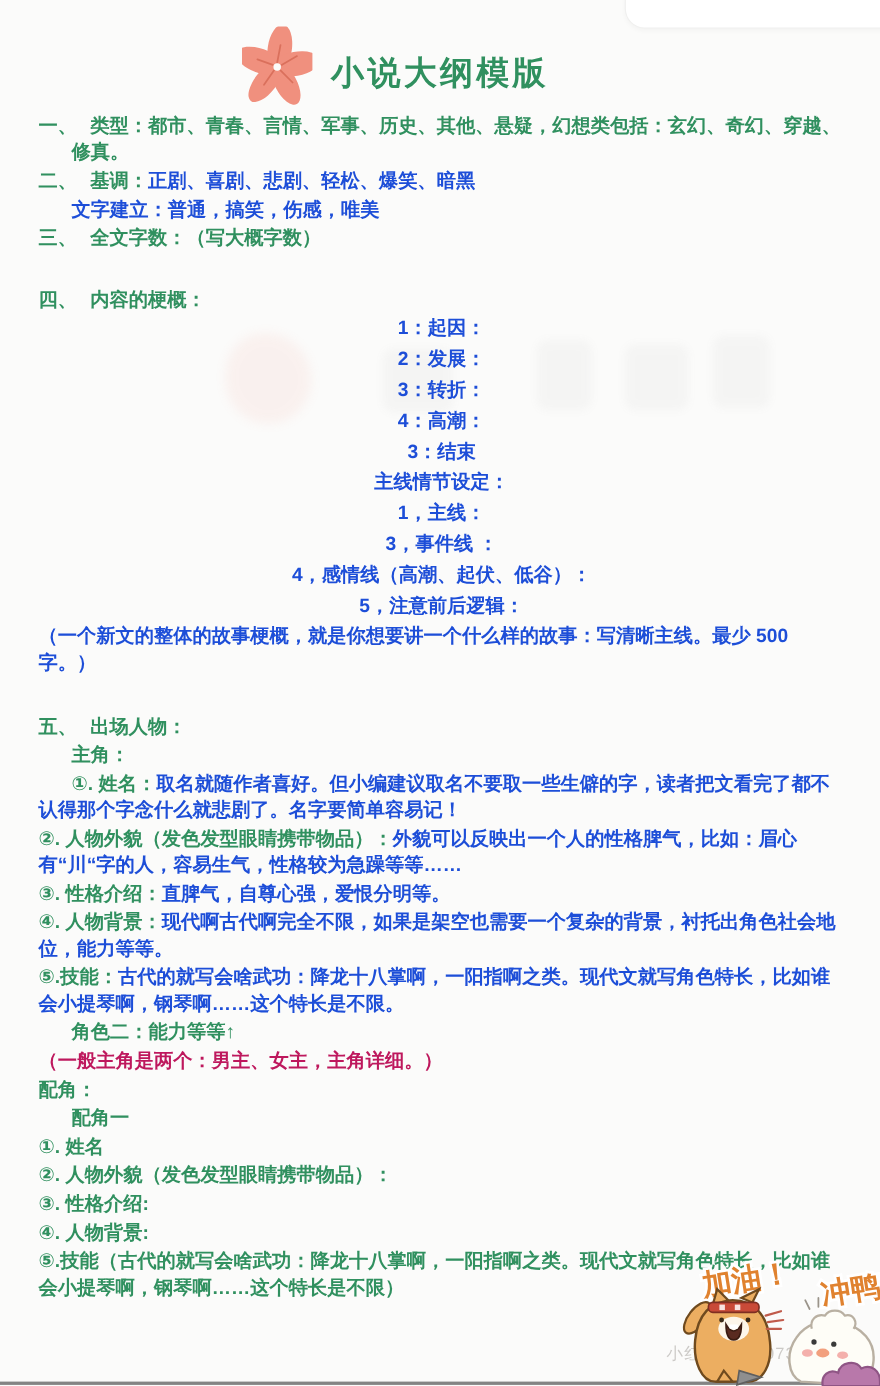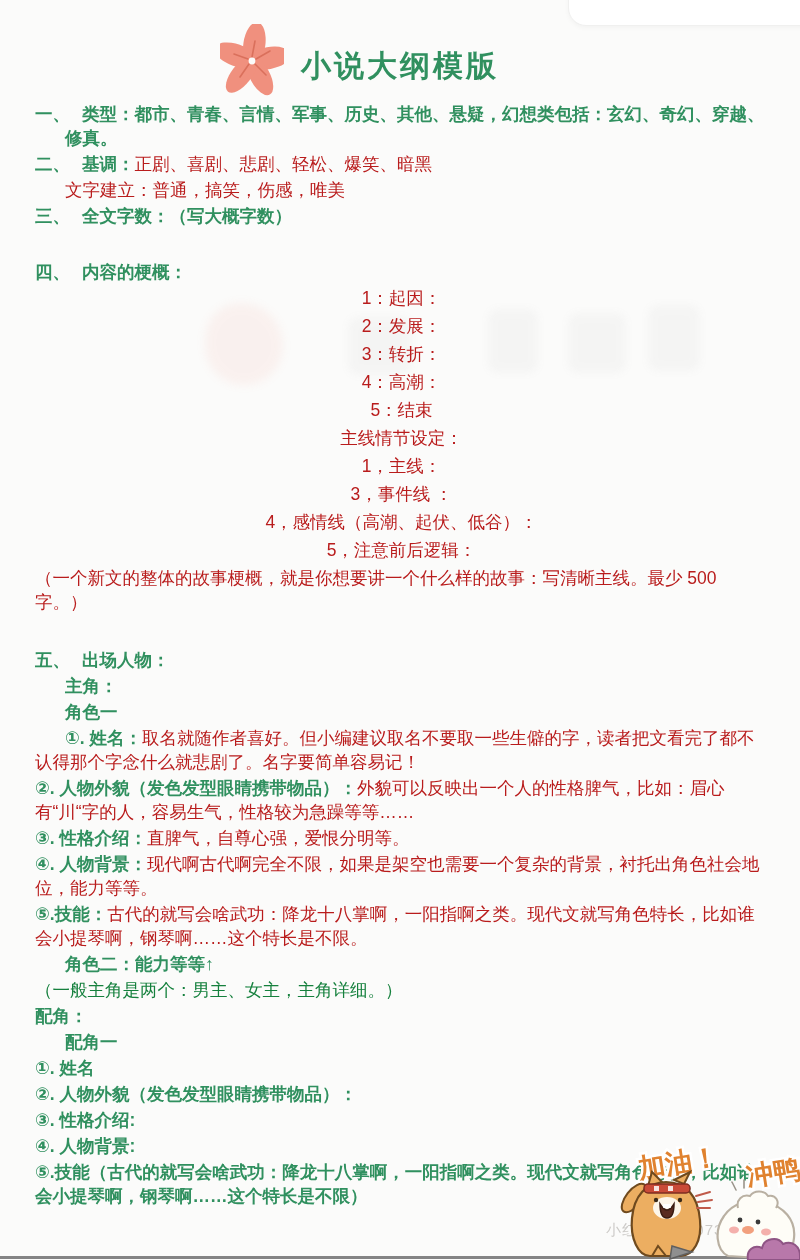--- a/index.html
+++ b/index.html
@@ -28,22 +28,22 @@
   .wm-b2{left:288px;top:14px;width:50px;height:64px;}
   .wm-b3{left:368px;top:18px;width:58px;height:60px;}
   .wm-b4{left:448px;top:10px;width:52px;height:66px;}
 
   .content{
     position:absolute;left:35px;top:102px;width:733px;
     font-size:17.5px;line-height:24px;color:#303030;
   }
   .content p{margin:0 0 2px 0;}
   .g{color:#30905f;font-weight:700;}
-  .b{color:#b91c1c;font-weight:400;}
-  .r{color:#15803d;font-weight:400;}
+  .b{color:#1d4ed8;font-weight:700;}
+  .r{color:#be185d;font-weight:700;}
   .num{margin-right:12px;}
   .hang{padding-left:30px;text-indent:-30px;}
   .ind{padding-left:30px;}
   .fi{text-indent:30px;}
   .li{margin-bottom:4px !important;text-align:center;}
   .gap1{margin-top:32px !important;}
   .gap2{margin-top:34px !important;}
 
   .footer-wm{
     position:absolute;left:606px;top:1221px;z-index:1;
@@ -96,33 +96,32 @@
     <p class="b ind">文字建立：普通，搞笑，伤感，唯美</p>
 
     <p class="hang"><span class="g num">三、</span><span class="g">全文字数：（写大概字数）</span></p>
 
     <p class="hang gap1"><span class="g num">四、</span><span class="g">内容的梗概：</span></p>
 
     <p class="b li">1：起因：</p>
     <p class="b li">2：发展：</p>
     <p class="b li">3：转折：</p>
     <p class="b li">4：高潮：</p>
-    <p class="b li">5：结束</p>
+    <p class="b li">3：结束</p>
 
     <p class="b li">主线情节设定：</p>
     <p class="b li">1，主线：</p>
     <p class="b li">3，事件线 ：</p>
     <p class="b li">4，感情线（高潮、起伏、低谷）：</p>
     <p class="b li">5，注意前后逻辑：</p>
     <p class="b">（一个新文的整体的故事梗概，就是你想要讲一个什么样的故事：写清晰主线。最少 500 字。）</p>
 
     <p class="hang gap2"><span class="g num">五、</span><span class="g">出场人物：</span></p>
 
     <p class="g ind">主角：</p>
-    <p class="g ind">角色一</p>
 
     <p class="fi"><span class="g">①. 姓名：</span><span class="b">取名就随作者喜好。但小编建议取名不要取一些生僻的字，读者把文看完了都不认得那个字念什么就悲剧了。名字要简单容易记！</span></p>
     <p><span class="g">②. 人物外貌（发色发型眼睛携带物品）：</span><span class="b">外貌可以反映出一个人的性格脾气，比如：眉心有“川“字的人，容易生气，性格较为急躁等等……</span></p>
     <p><span class="g">③. 性格介绍：</span><span class="b">直脾气，自尊心强，爱恨分明等。</span></p>
     <p><span class="g">④. 人物背景：</span><span class="b">现代啊古代啊完全不限，如果是架空也需要一个复杂的背景，衬托出角色社会地位，能力等等。</span></p>
     <p><span class="g">⑤.技能：</span><span class="b">古代的就写会啥武功：降龙十八掌啊，一阳指啊之类。现代文就写角色特长，比如谁会小提琴啊，钢琴啊……这个特长是不限。</span></p>
 
     <p class="g ind">角色二：能力等等↑</p>
     <p class="r">（一般主角是两个：男主、女主，主角详细。）</p>
 

